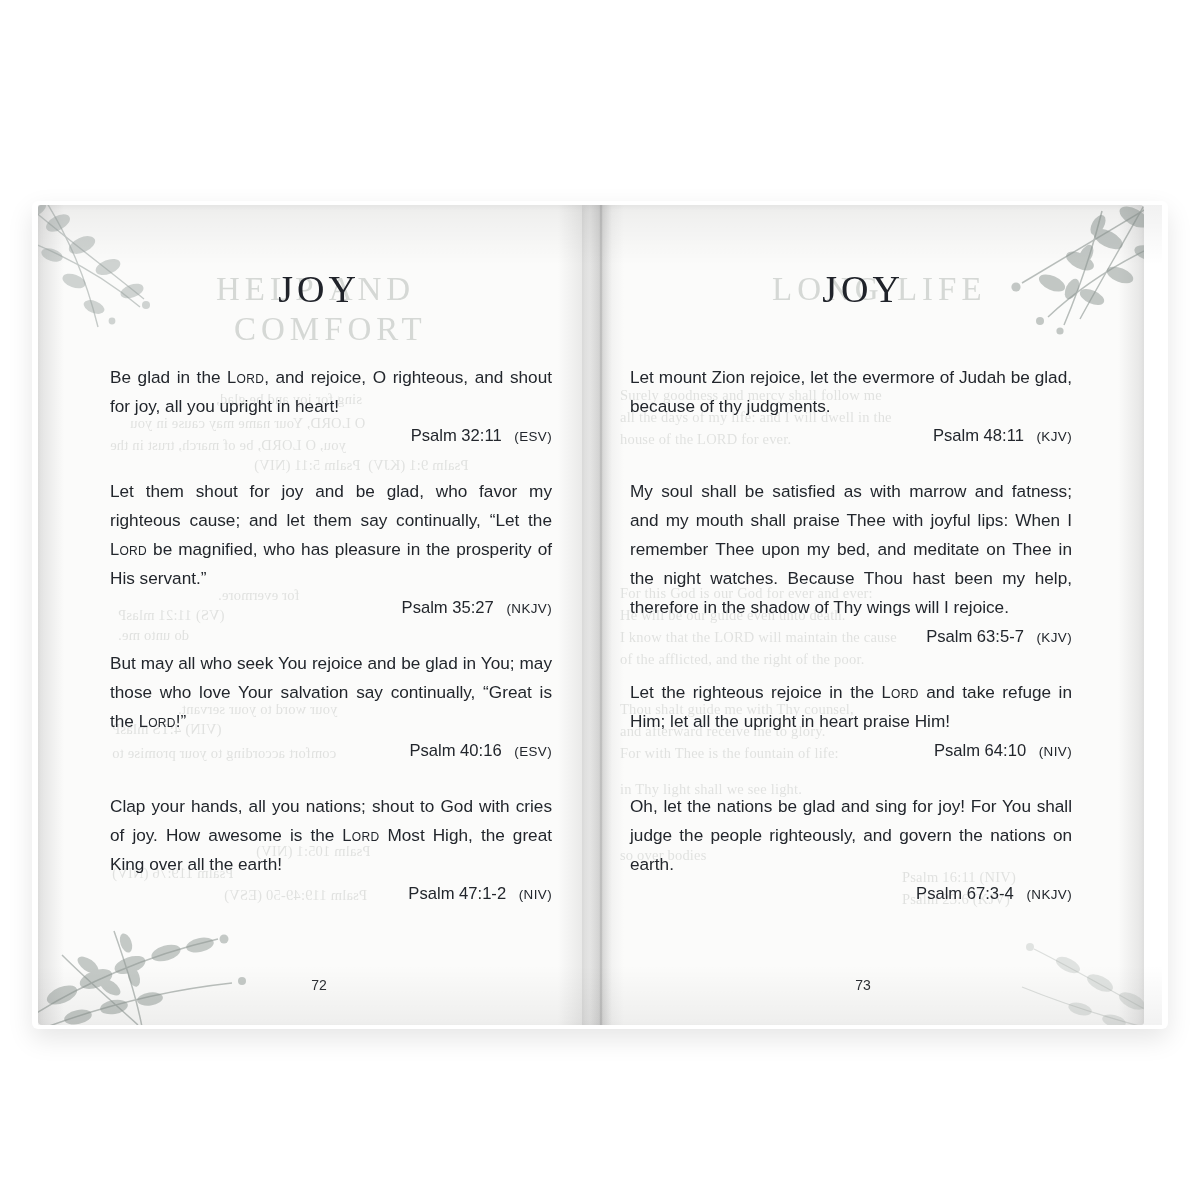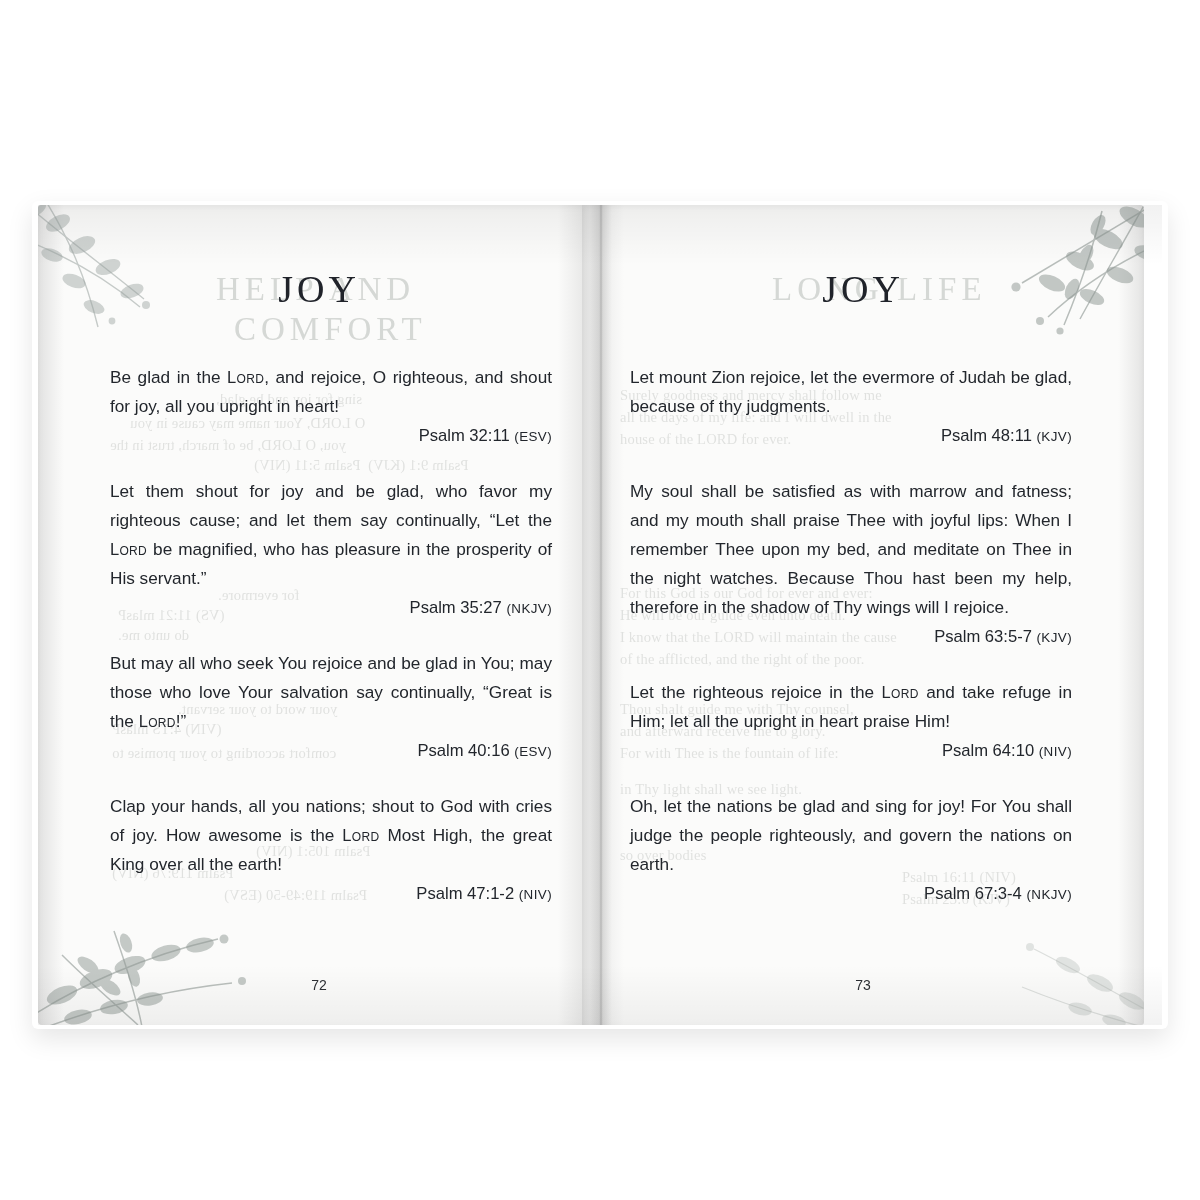--- a/index.html
+++ b/index.html
@@ -138,21 +138,21 @@
   .verse { margin-bottom: 26px; }
   .verse p { margin: 0; }
   .verse .body { text-align: justify; }
   .ref {
     text-align: right;
     margin-top: 2px;
     font-size: 16.6px;
     color: #22262c;
   }
   .sc { font-variant: small-caps; font-size: 0.96em; letter-spacing: 0.3px; }
-  .ver { font-size: 13.4px; letter-spacing: 0.4px; }
+  .ver { font-size: 13.4px; letter-spacing: 0.4px; margin-left: 8px; }
 
   .folio {
     position: absolute;
     bottom: 32px;
     width: 100%;
     text-align: center;
     font-family: "Liberation Sans", sans-serif;
     font-size: 14px;
     color: #2c2f34;
   }

